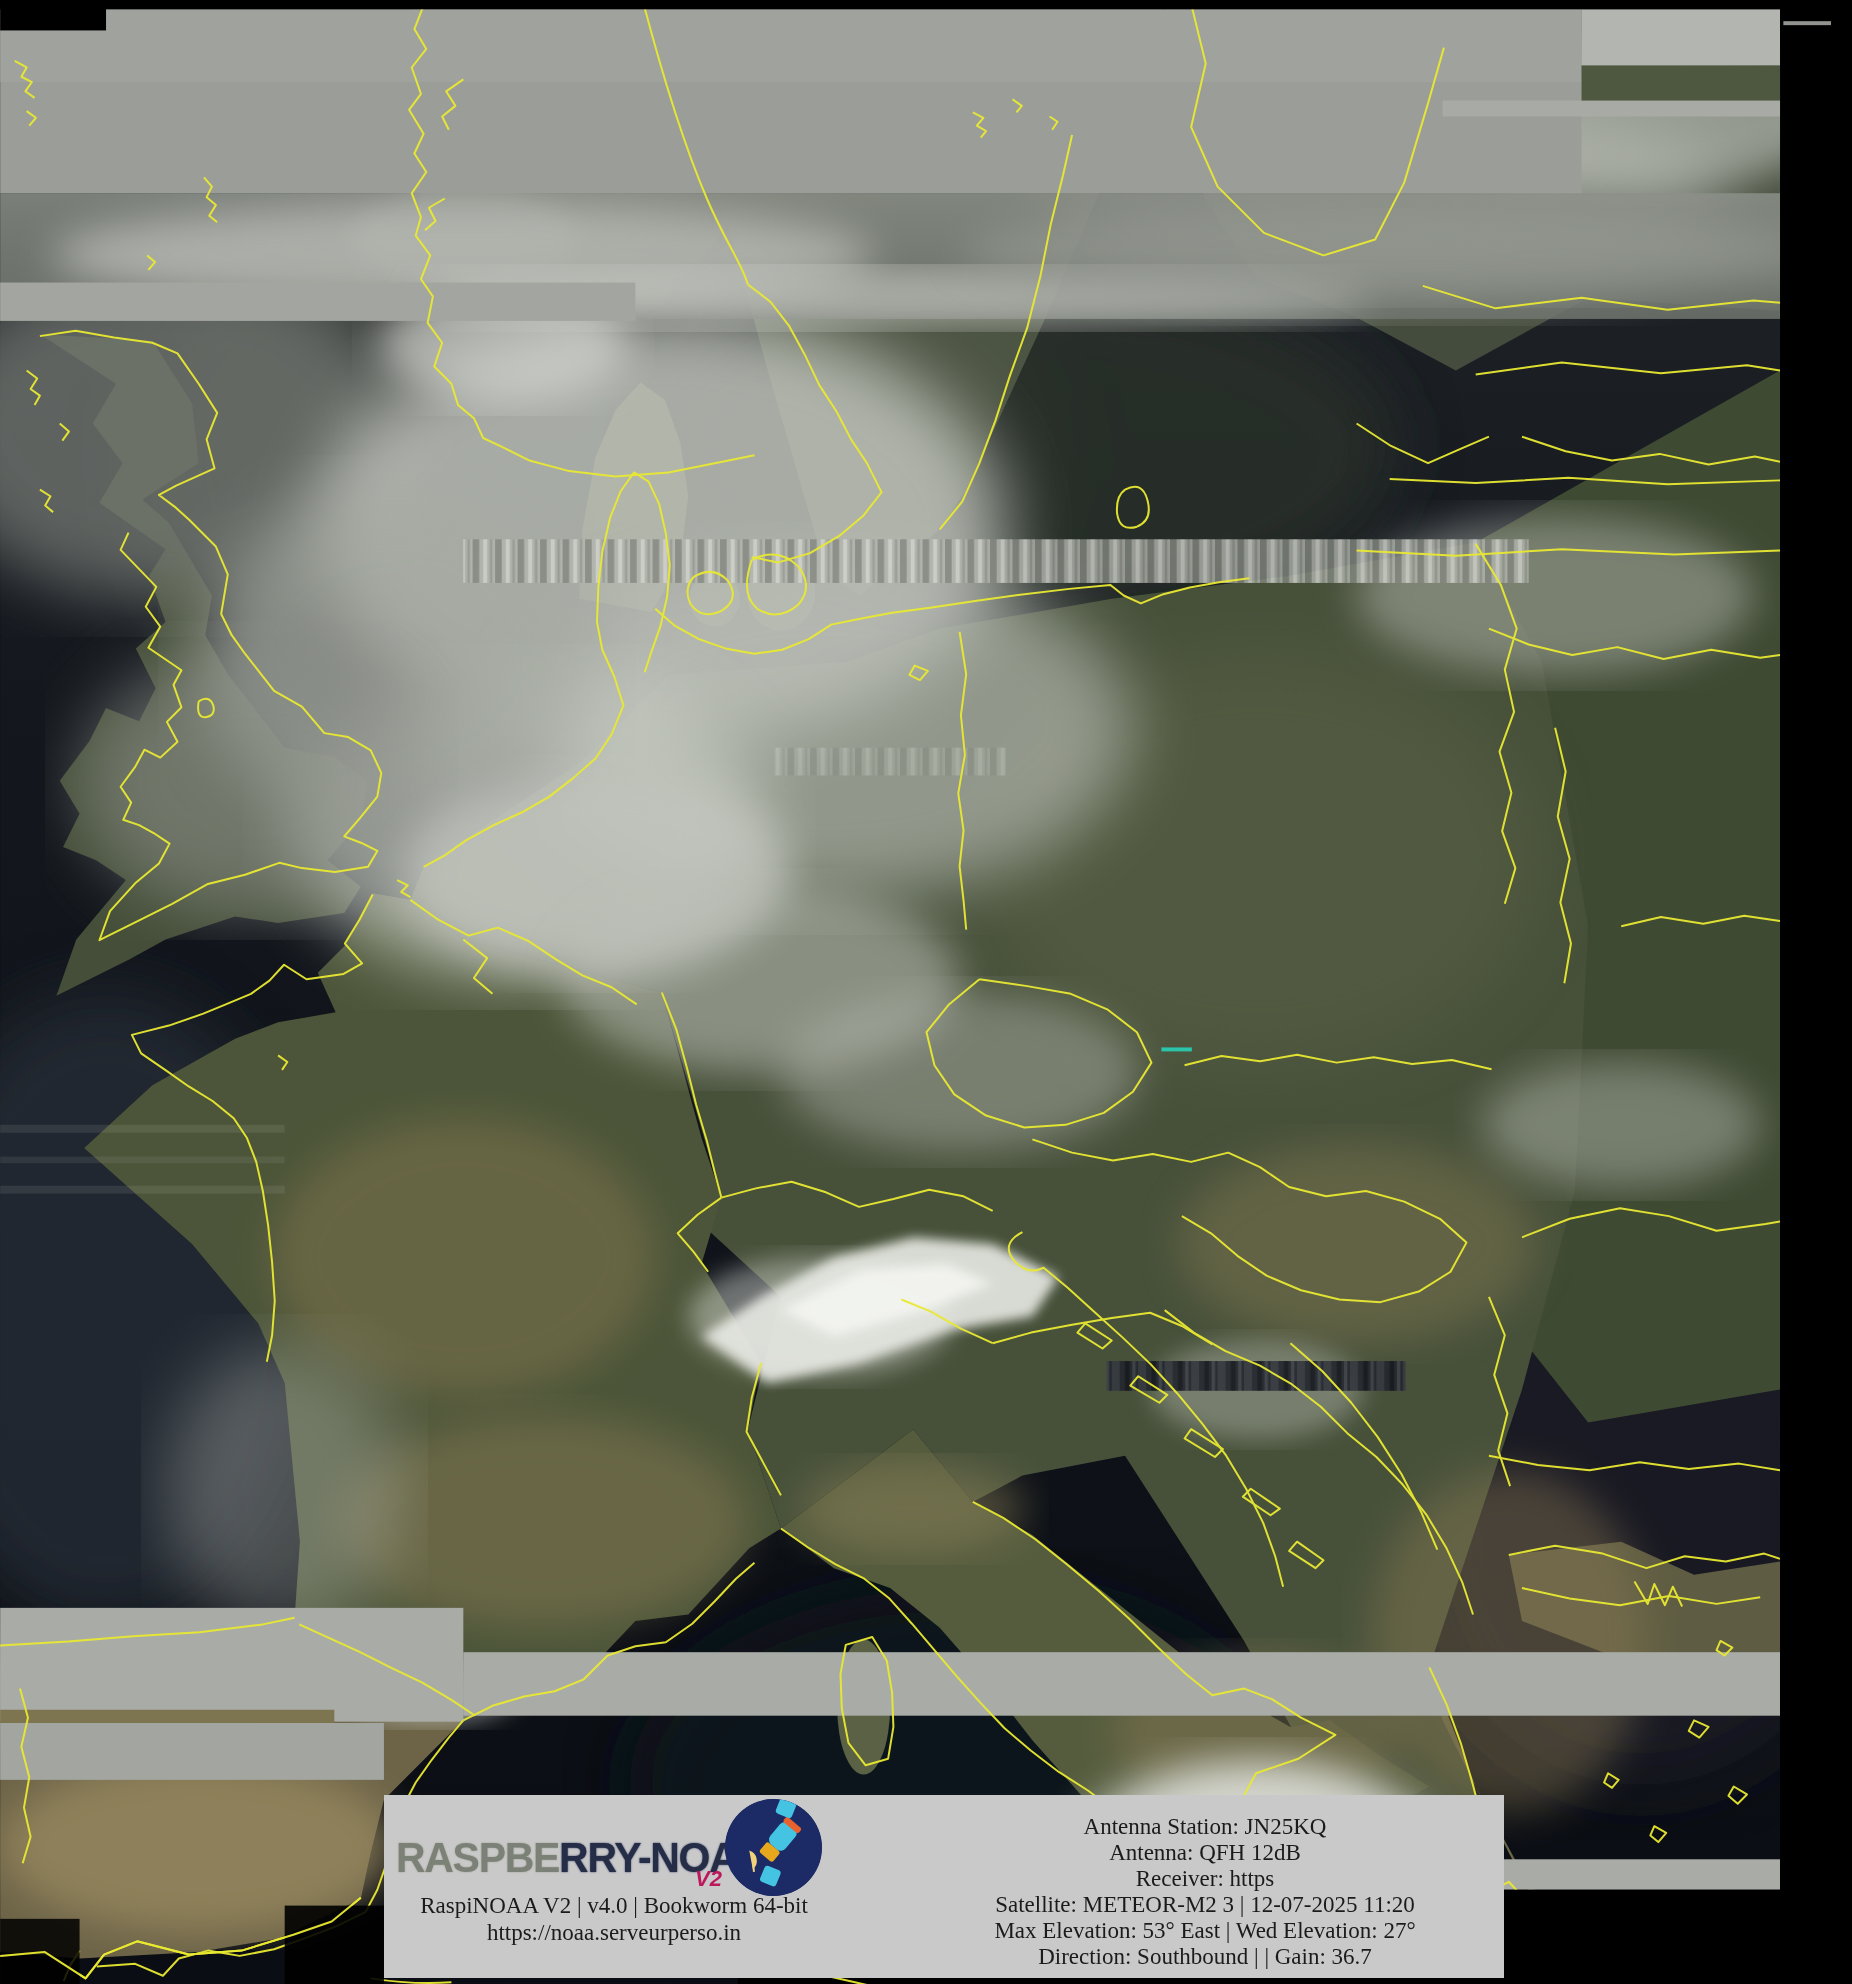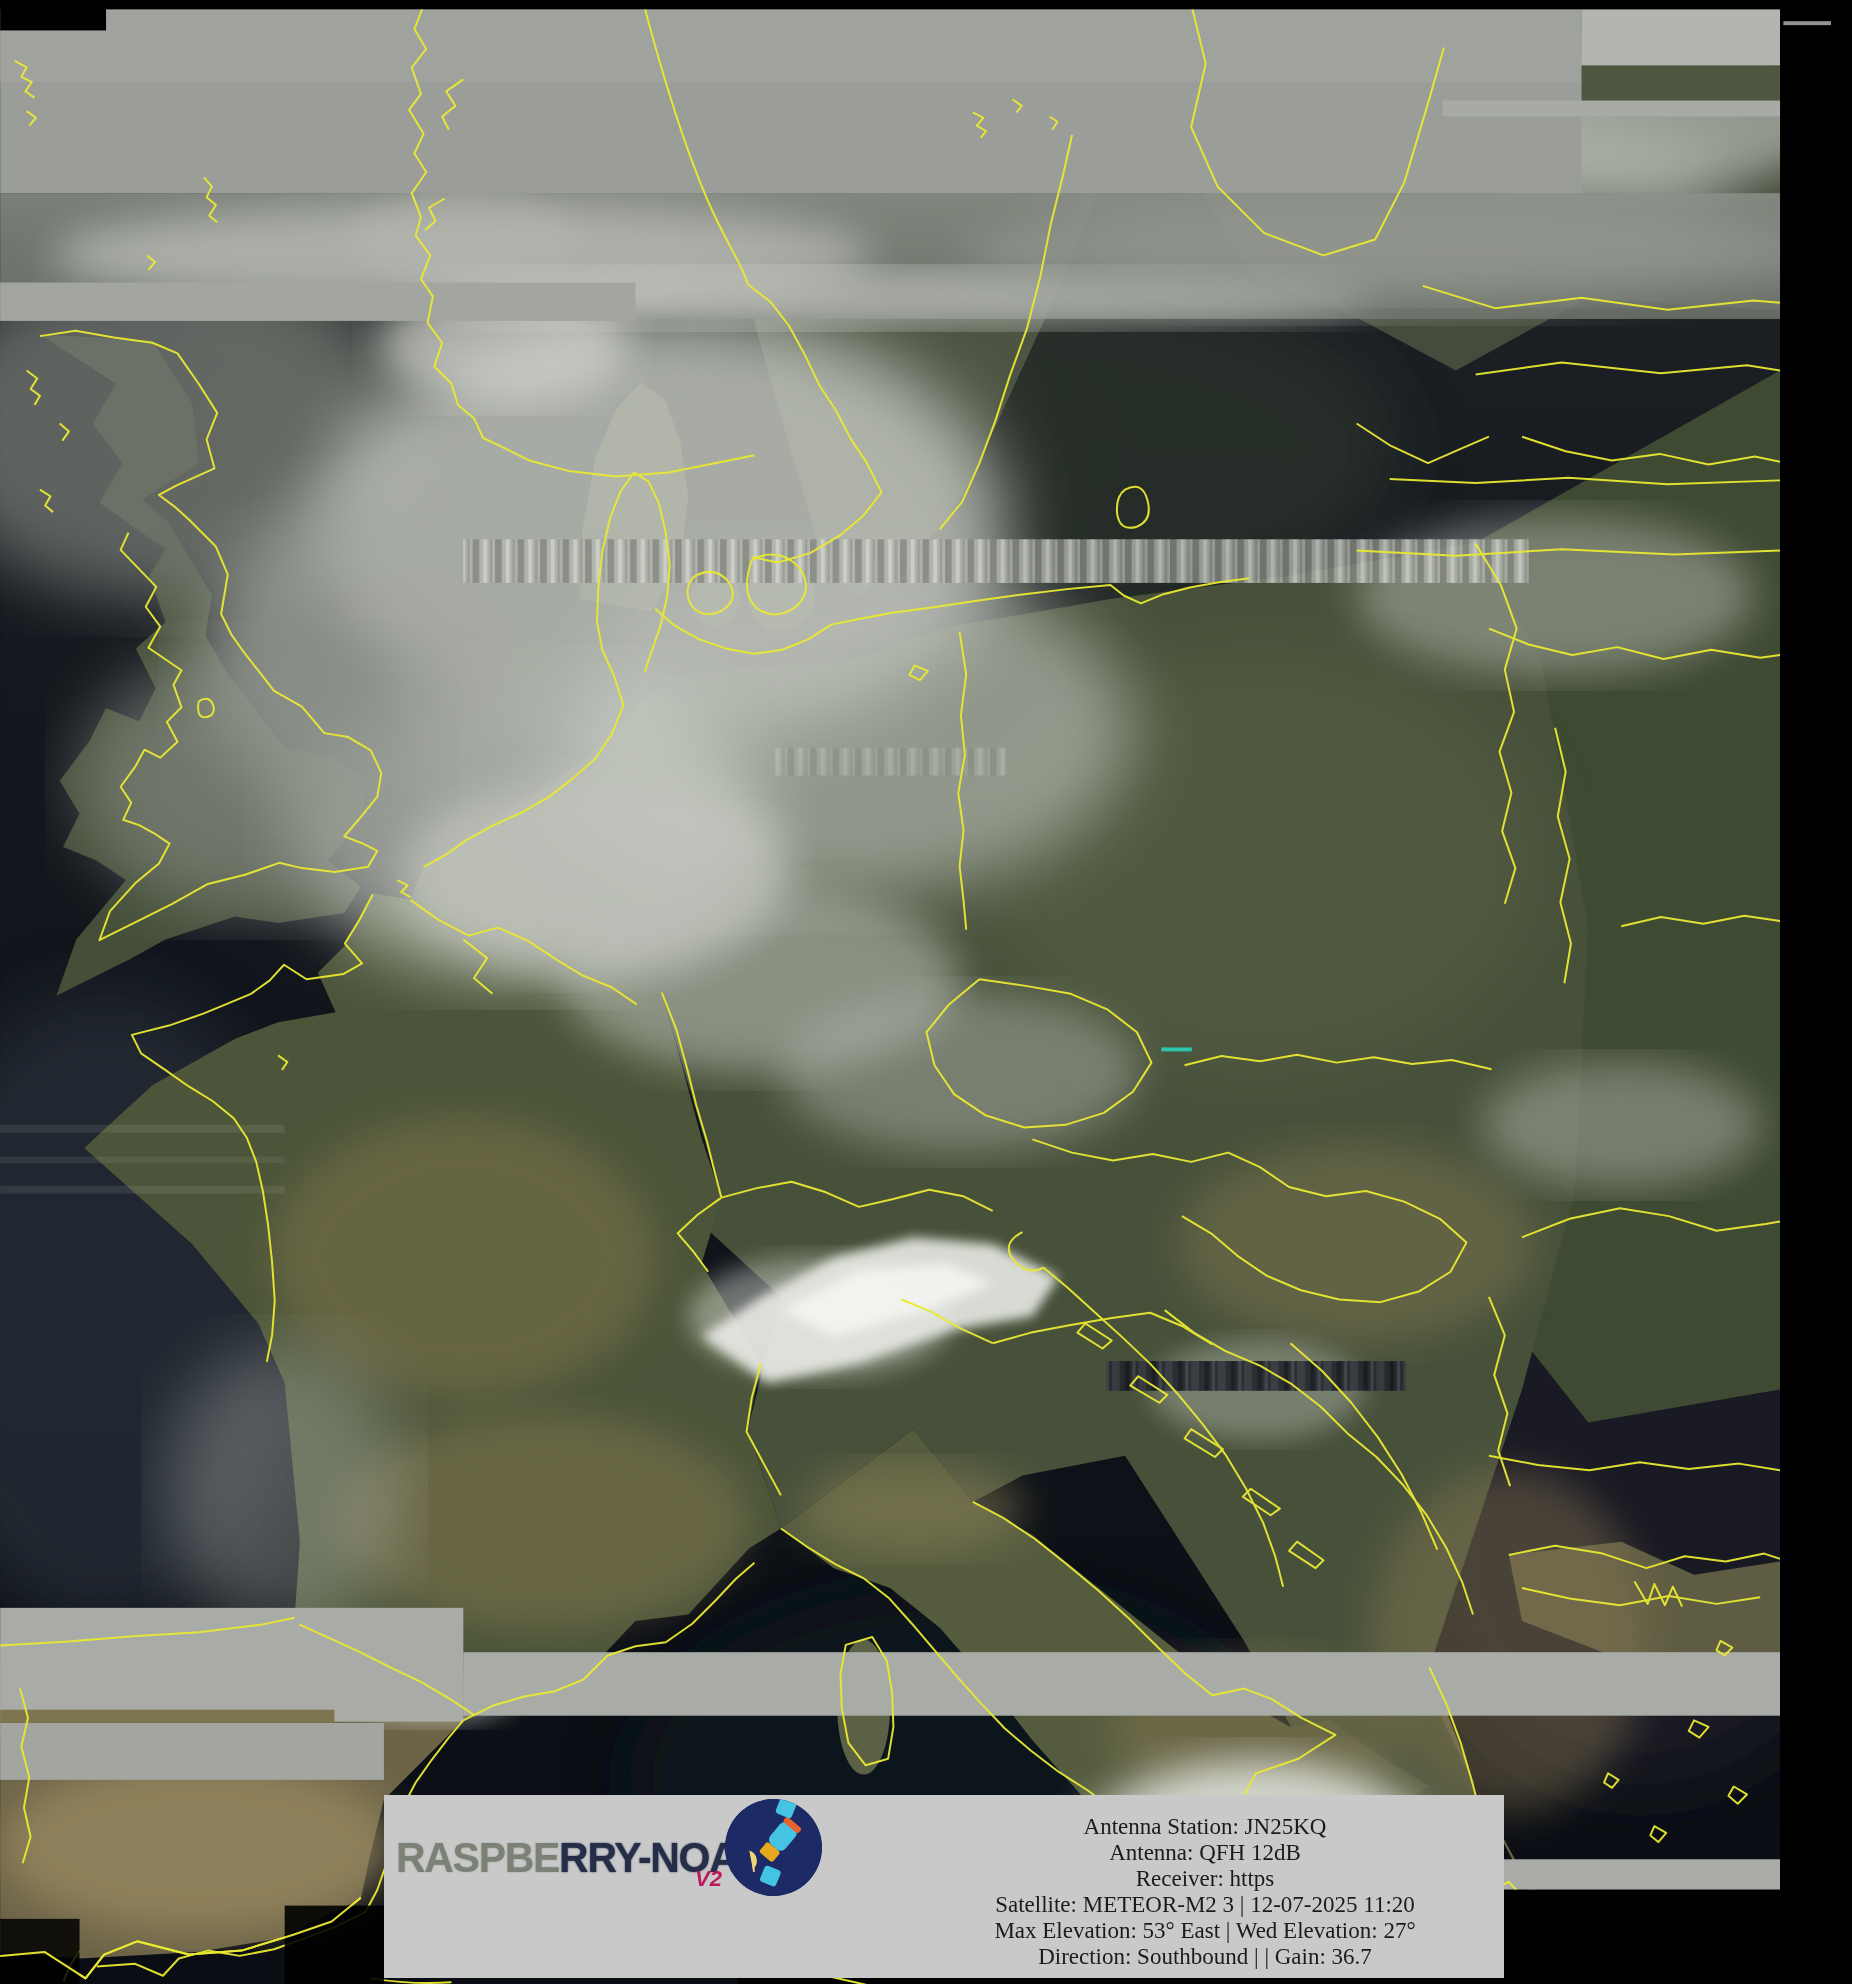--- a/index.html
+++ b/index.html
@@ -312,20 +312,24 @@
           <rect x="60" y="72" width="26" height="20" rx="4" fill="#e8a81e"></rect>
           <rect x="36" y="2" width="26" height="26" rx="5" fill="#45c3e3" transform="rotate(-18 49 15)"></rect>
           <rect x="84" y="96" width="26" height="26" rx="5" fill="#45c3e3" transform="rotate(-18 97 109)"></rect>
           <path d="M48,100 a16,16 0 0 1 22,18 z" fill="#f0d27a"></path>
           <line x1="62" y1="108" x2="74" y2="120" stroke="#f0d27a" stroke-width="3"></line>
         </g>
       </svg>
     </div>
     <div id="v2-badge">V2</div>
   </div>
+  <div id="cap-left">
+    <span class="capline">RaspiNOAA V2 | v4.0 | Bookworm 64-bit</span>
+    <span class="capline">https://noaa.serveurperso.in</span>
+  </div>
   <div id="cap-right">
     <span class="capline">Antenna Station: JN25KQ</span>
     <span class="capline">Antenna: QFH 12dB</span>
     <span class="capline">Receiver: https</span>
     <span class="capline">Satellite: METEOR-M2 3 | 12-07-2025 11:20</span>
     <span class="capline">Max Elevation: 53° East | Wed Elevation: 27°</span>
     <span class="capline">Direction: Southbound | | Gain: 36.7</span>
   </div>
 </div>
 

